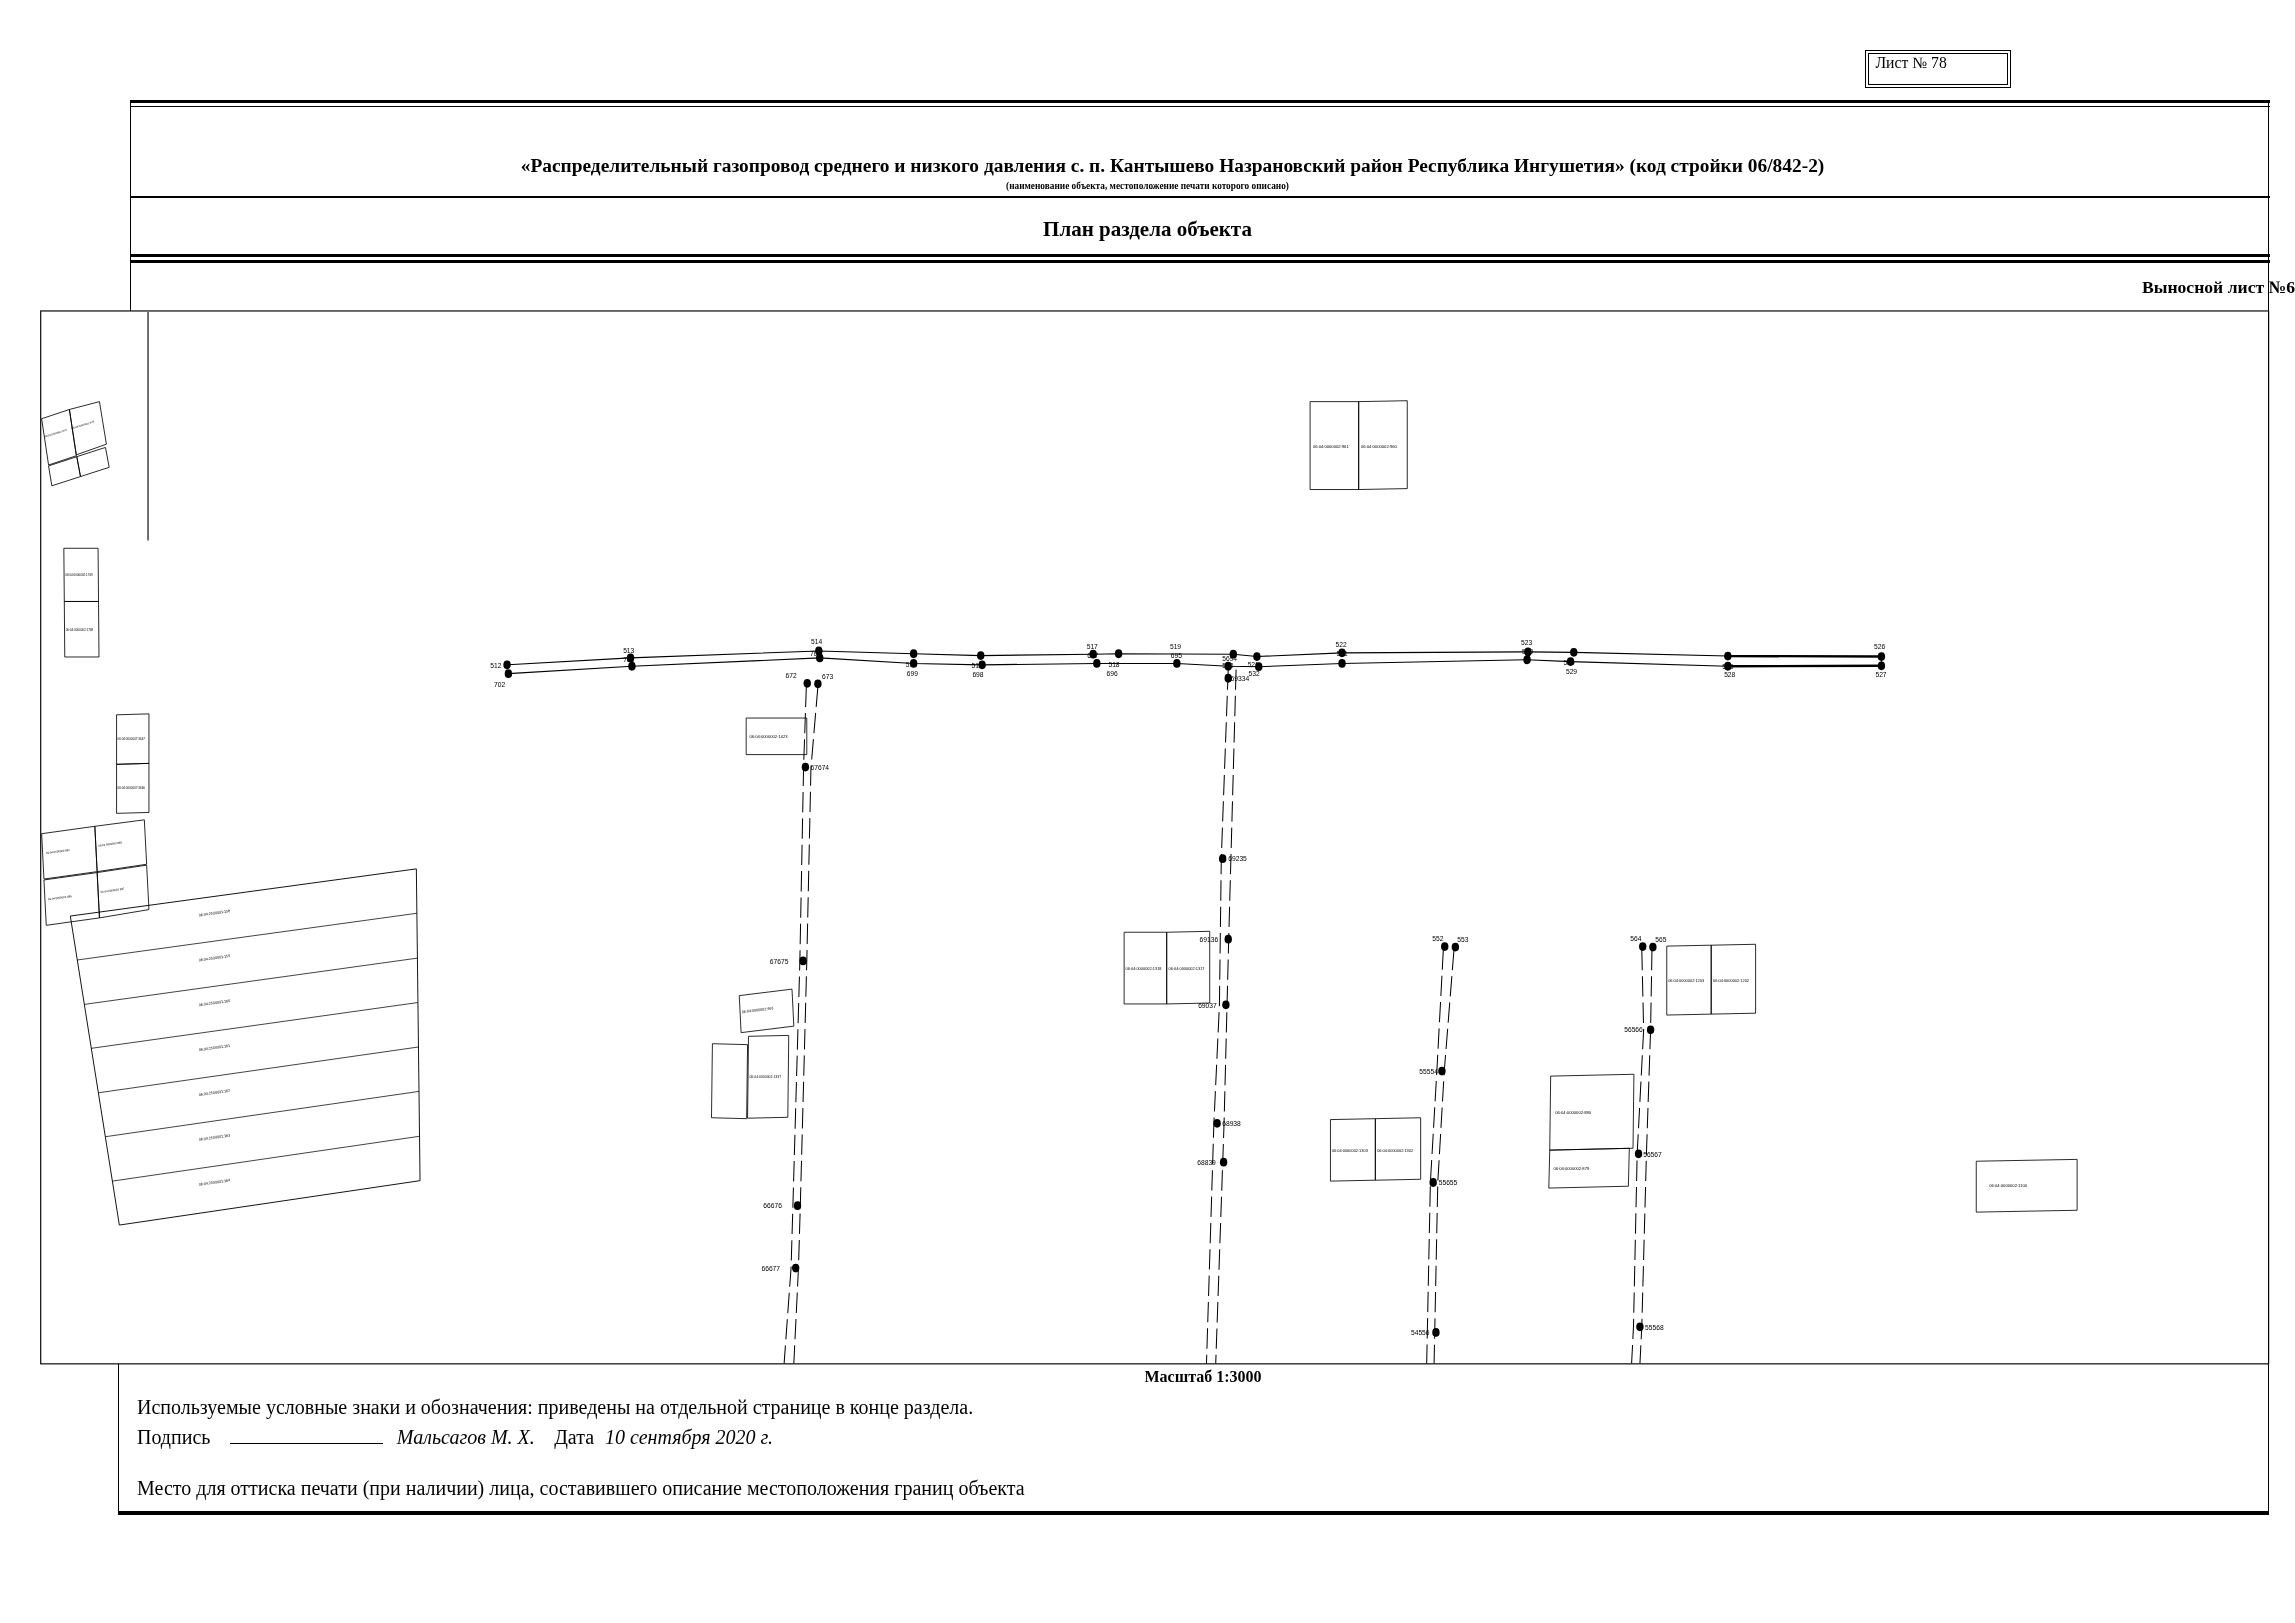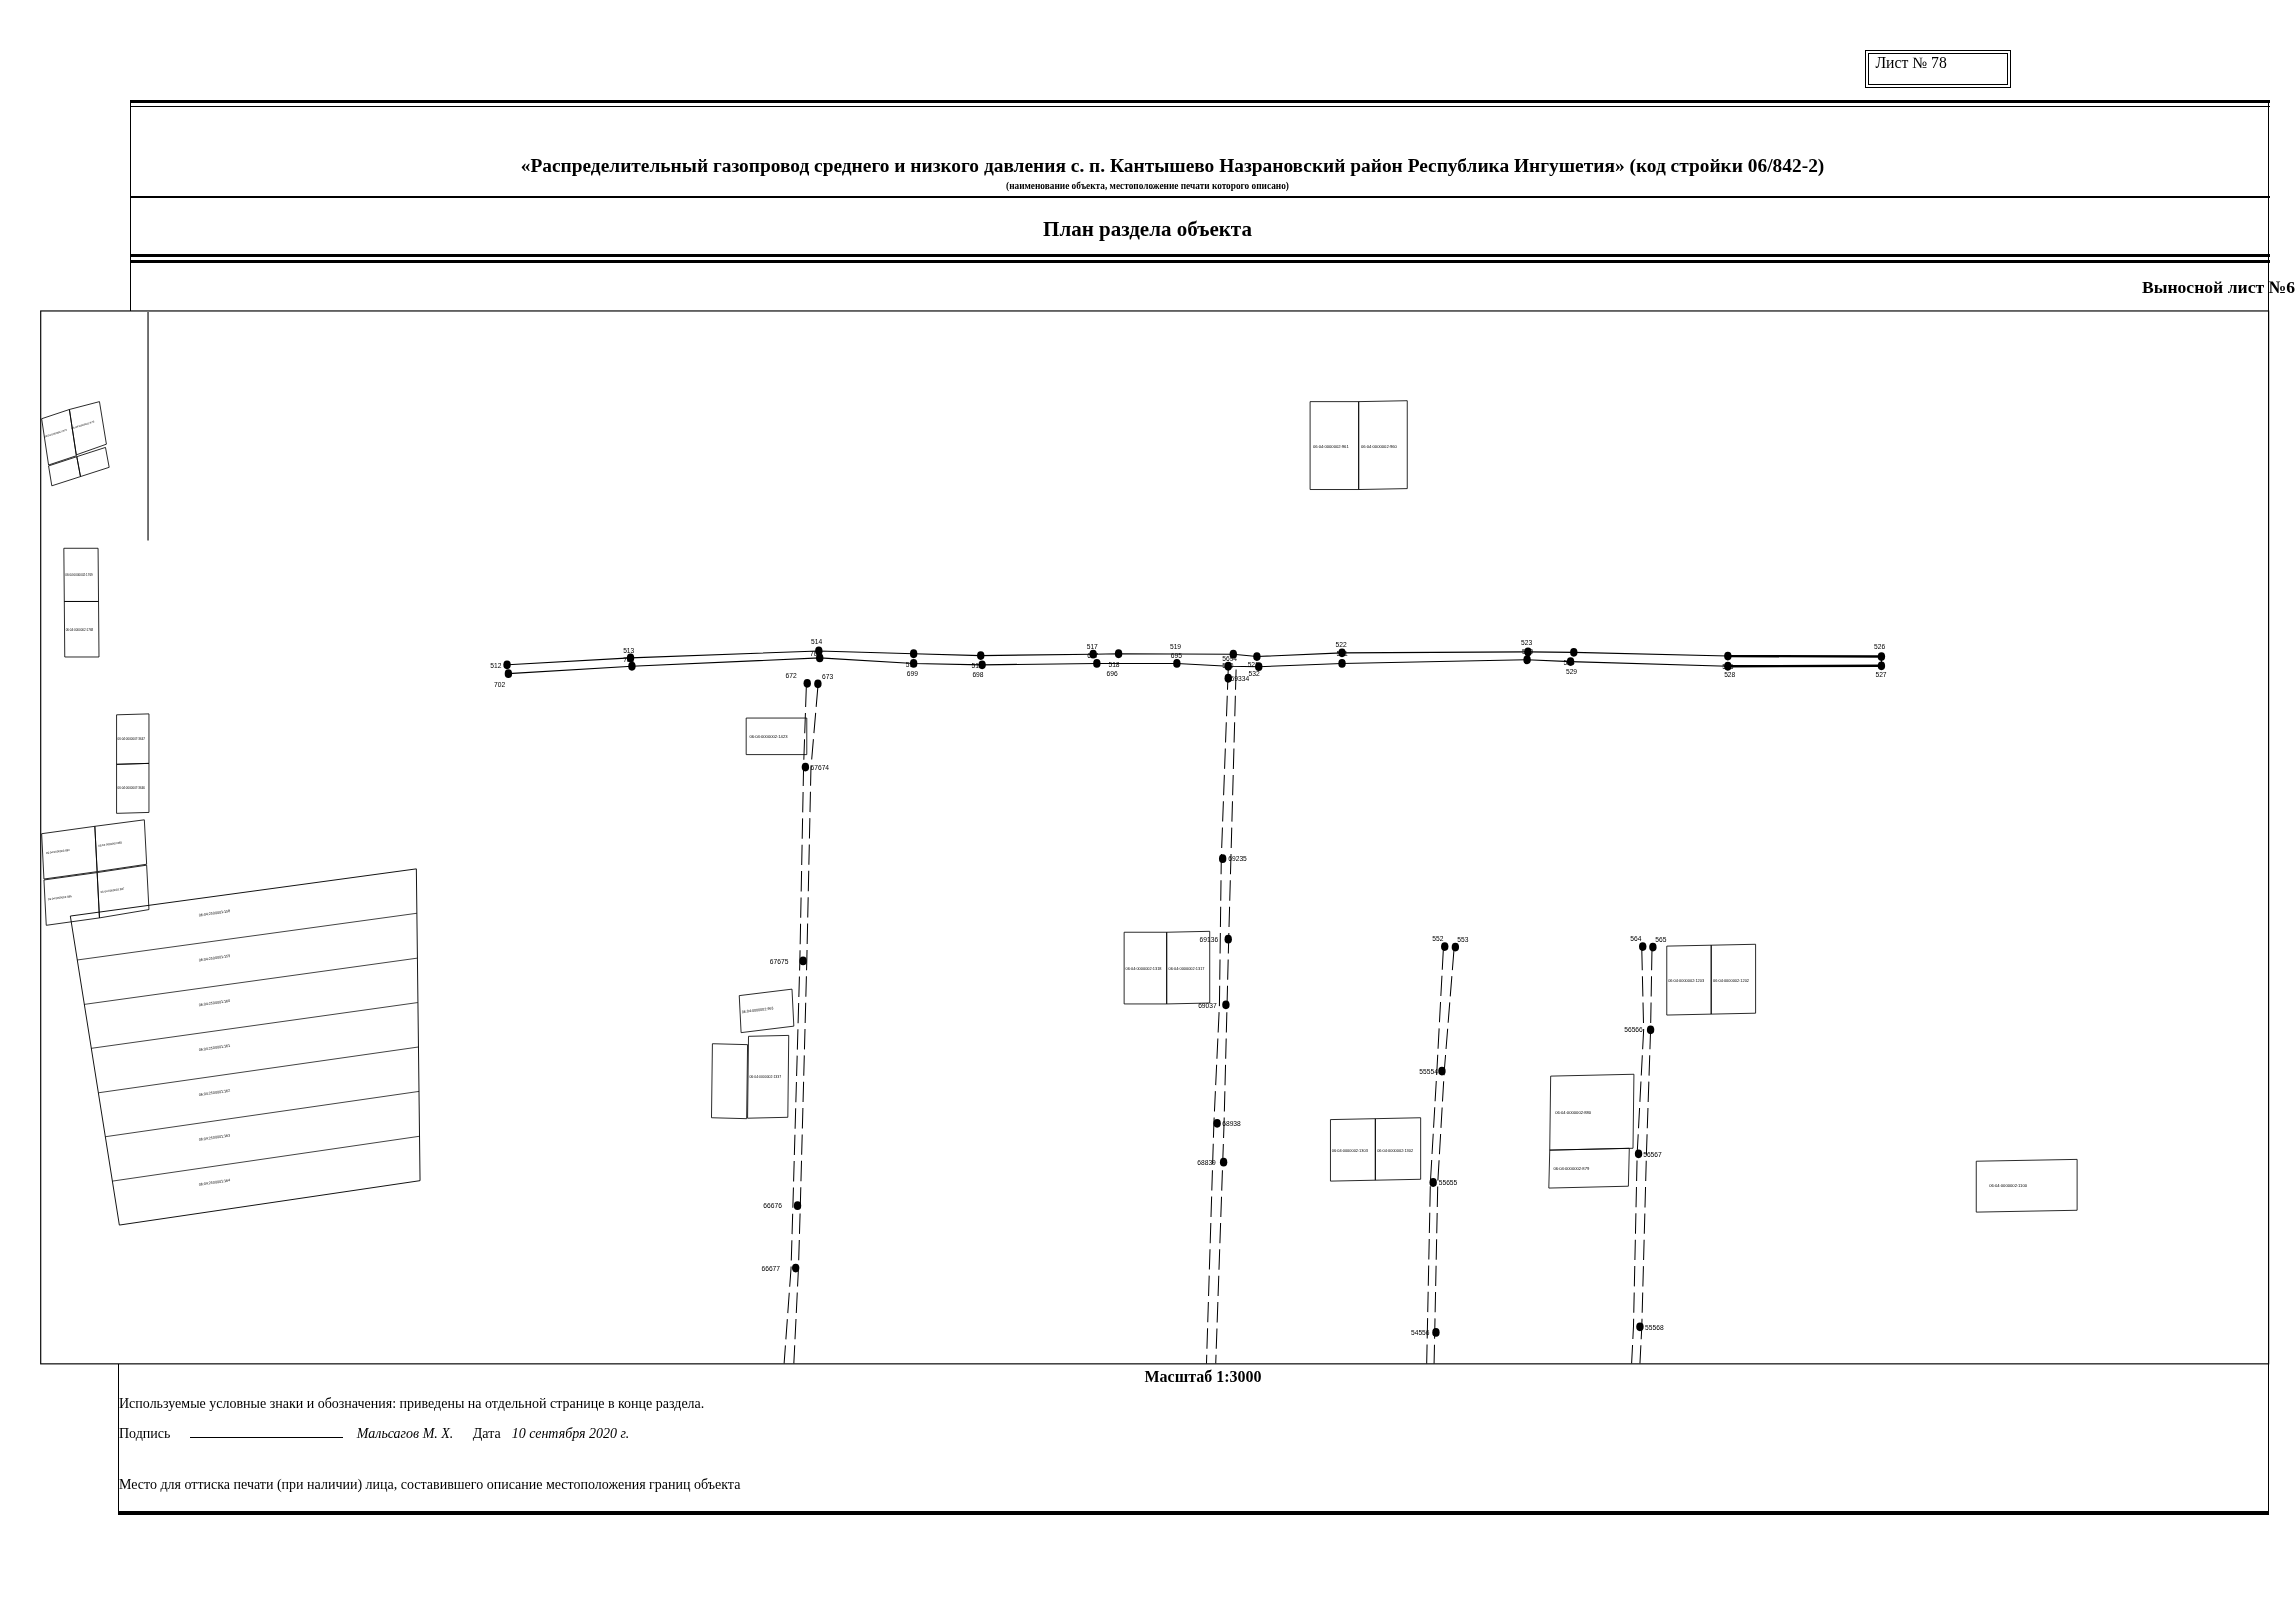--- a/index.html
+++ b/index.html
@@ -11,21 +11,21 @@
   .sheet-box-inner{position:absolute;left:1.9px;top:1.9px;right:1.9px;bottom:1.9px;border:0.9px solid #000;
                    display:flex;align-items:flex-start;padding-left:6.5px;font-size:15.7px;}
   
   .title{position:absolute;left:0;top:114px;width:100%;text-align:center;font-size:28px;font-weight:bold;letter-spacing:0.9px;}
   .subtitle{position:absolute;left:0;top:155px;width:100%;text-align:center;font-size:19.4px;font-weight:bold;padding-left:25px;}
   .subtitle-note{position:absolute;left:0;top:181px;width:100%;text-align:center;font-size:9.3px;font-weight:bold;}
   .section-title{position:absolute;left:0;top:217px;width:100%;text-align:center;font-size:21px;font-weight:bold;}
   .inset-title{position:absolute;left:0;top:277px;width:100%;text-align:right;font-size:17.6px;font-weight:bold;}
   .scale-label{position:absolute;left:1018px;top:1368px;width:370px;text-align:center;font-size:16px;font-weight:bold;}
   
-  .foot-line{position:absolute;left:119px;font-size:14px;white-space:nowrap;}
+  .foot-line{position:absolute;left:137px;font-size:20px;white-space:nowrap;}
   .sig-gap{display:inline-block;width:153px;height:11px;border-bottom:0.9px solid #000;margin:0 14px 0 19.4px;}
   .it{font-style:italic;}
   .sp{display:inline-block;width:19.4px;}
   #map-svg{position:absolute;left:0;top:0;width:2295px;height:1623px;}
   #map-svg text{font-family:"Liberation Sans","DejaVu Sans",sans-serif;fill:#000;}
   #map-svg polyline,#map-svg polygon,#map-svg line{fill:none;stroke:#000;}
   #map-svg .solid{stroke-width:2.4px;}
   #map-svg .bold{stroke-width:5px;}
   #map-svg .dashed{stroke-width:2.2px;stroke-dasharray:44 13;}
 </style>

